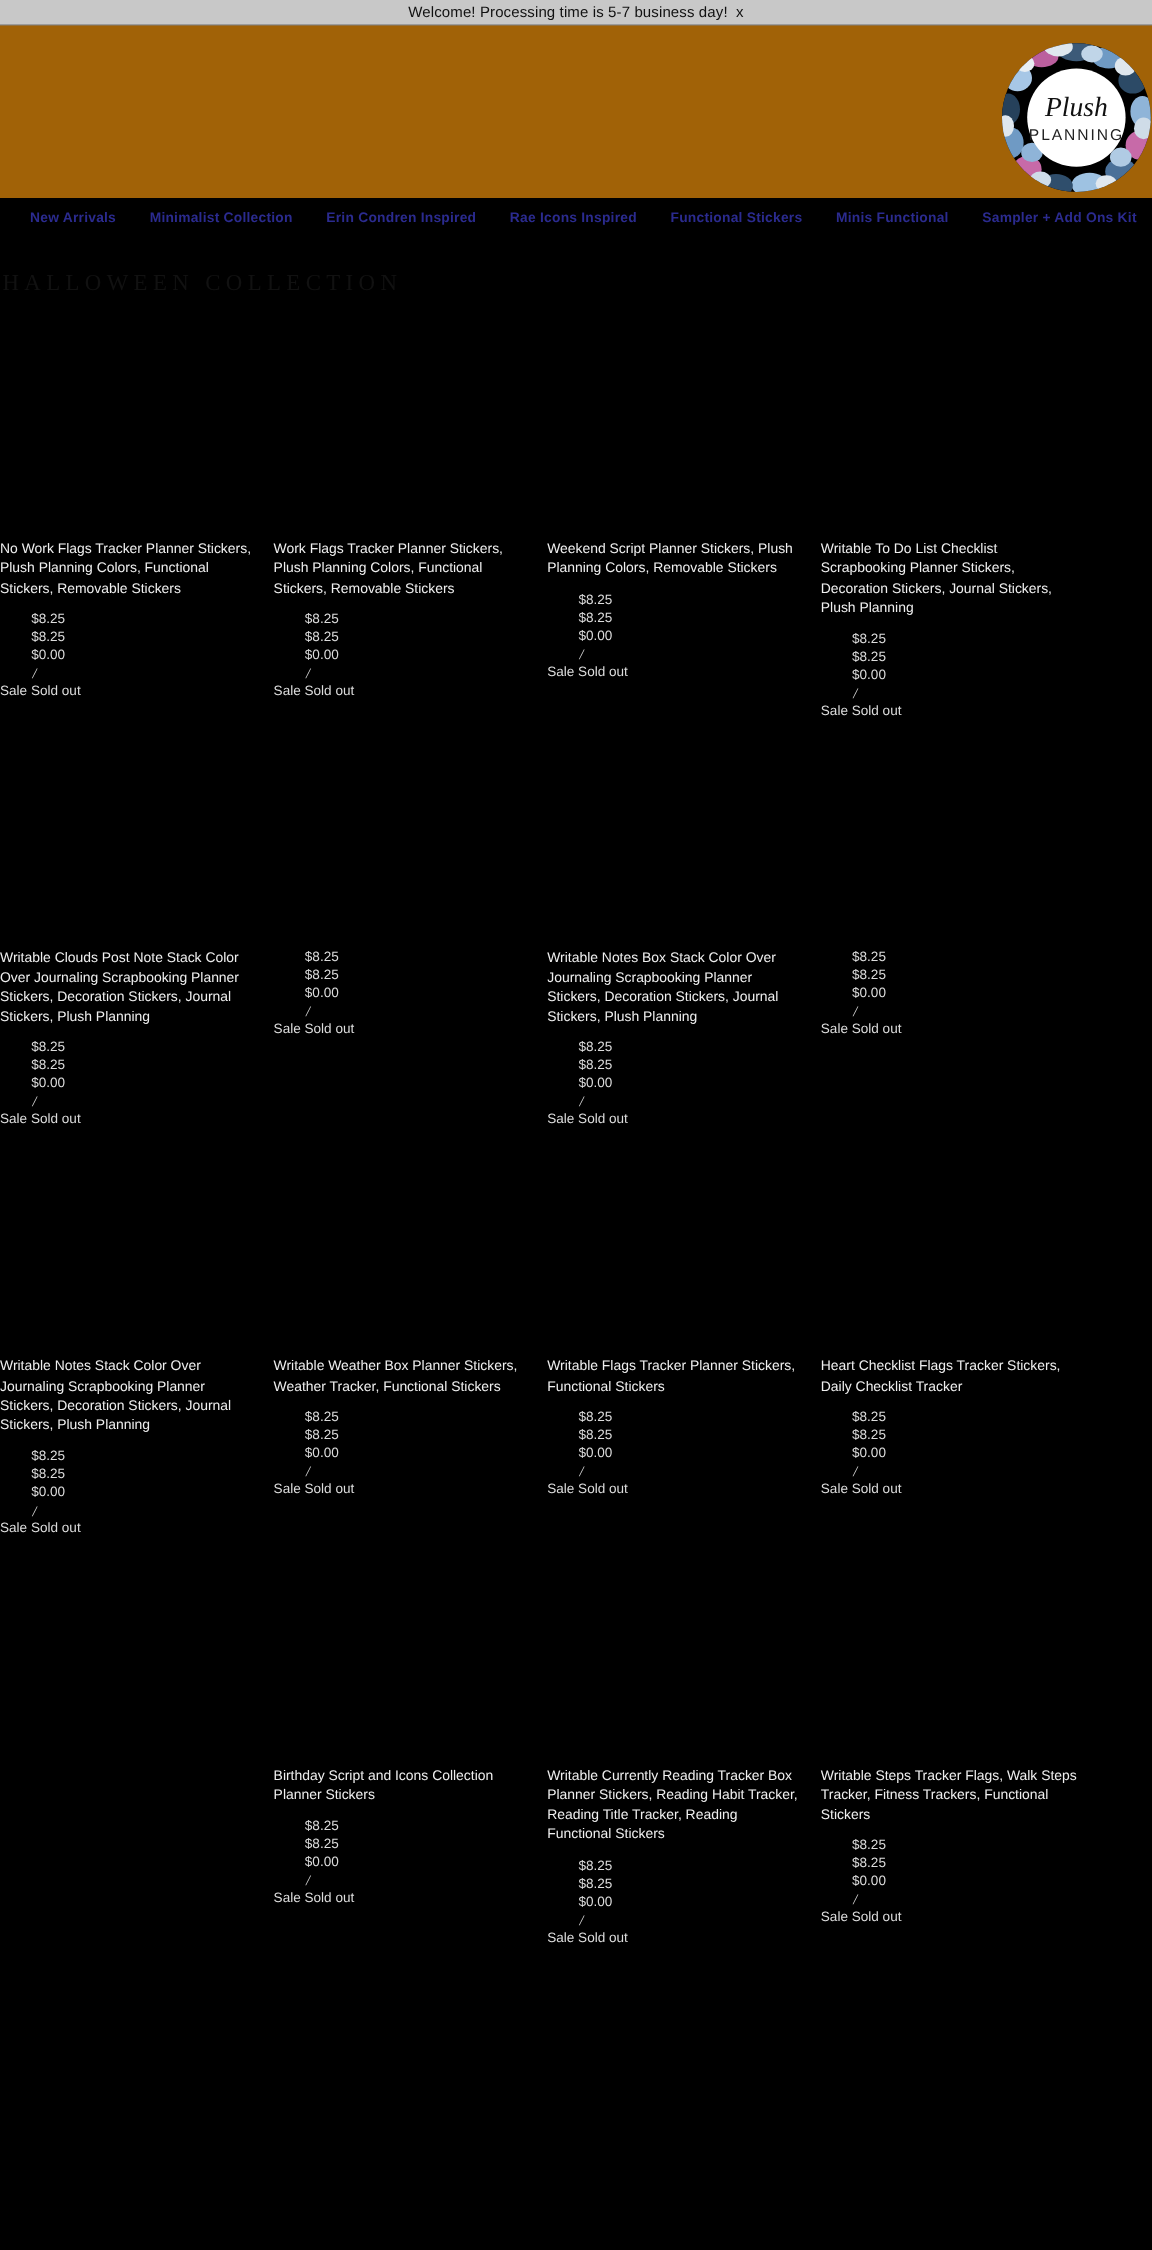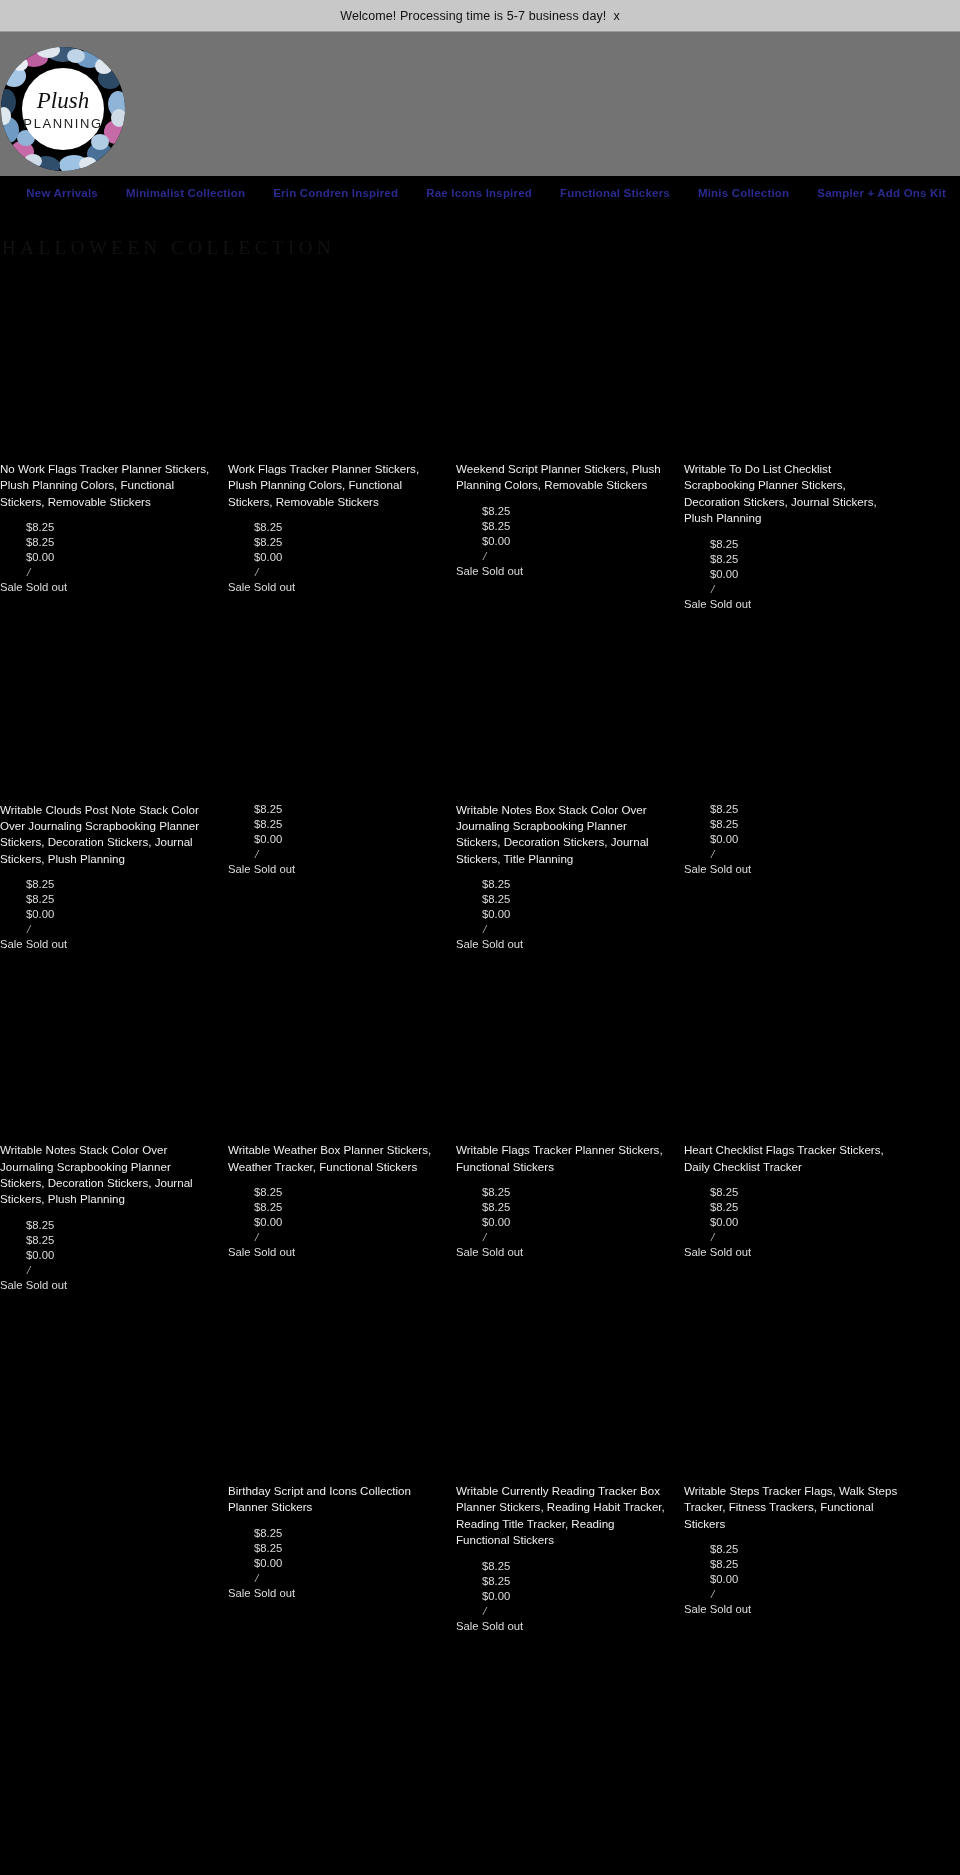--- a/index.html
+++ b/index.html
@@ -12,44 +12,44 @@
   body {
     font-family: "Liberation Sans", sans-serif;
     color: #ffffff;
     overflow-x: hidden;
   }
 
   
   .announcement-bar {
     background: #c8c8c8;
     color: #111111;
-    height: 32px;
+    height: 21px;
     display: flex;
     align-items: center;
     justify-content: center;
     font-size: 12.5px;
     letter-spacing: 0.1px;
     border-bottom: 1px solid #9b9b9b;
     position: relative;
   }
   .announcement-text { white-space: nowrap; }
   .announcement-close {
     margin-left: 7px;
     font-size: 12.5px;
     cursor: pointer;
     color: #111;
   }
 
   
   .site-header {
-    background: #737373;
+    background: #a16207;
     padding-top: 14px;
     padding-bottom: 4px;
     display: flex;
-    justify-content: flex-start;
+    justify-content: flex-end;
   }
   .logo-wrap {
     width: 126px;
     height: 126px;
     position: relative;
     display: block;
   }
   .logo-svg { display: block; width: 126px; height: 126px; }
 
   
@@ -202,21 +202,21 @@
 </header>
 
 <nav class="main-nav">
   <div class="nav-row row-1" id="nav-row-1">
       <a class="nav-item">Home</a>
       <a class="nav-item">New Arrivals</a>
       <a class="nav-item">Minimalist Collection</a>
       <a class="nav-item">Erin Condren Inspired</a>
       <a class="nav-item">Rae Icons Inspired</a>
       <a class="nav-item">Functional Stickers</a>
-      <a class="nav-item">Minis Collection</a>
+      <a class="nav-item">Minis Functional</a>
       <a class="nav-item">Sampler + Add Ons Kit</a>
       <a class="nav-item">Se</a>
     </div>
 </nav>
 
 <div class="collection-title-wrap">
   <h1 class="collection-title">HALLOWEEN COLLECTION</h1>
 </div>
 
 <main class="product-grid" id="product-grid">
@@ -293,21 +293,21 @@
           <span class="price-line">$8.25</span>
           <span class="price-line">$0.00</span>
           <span class="price-sep">/</span>
         </div>
         <span class="price-status">Sale Sold out</span>
       </div>
     </div>
     <div class="product-card">
       <div class="product-media"></div>
       <div class="product-info">
-        <a class="product-title">Writable Notes Box Stack Color Over Journaling Scrapbooking Planner Stickers, Decoration Stickers, Journal Stickers, Title Planning</a>
+        <a class="product-title">Writable Notes Box Stack Color Over Journaling Scrapbooking Planner Stickers, Decoration Stickers, Journal Stickers, Plush Planning</a>
         <div class="price-block">
           <span class="price-line">$8.25</span>
           <span class="price-line">$8.25</span>
           <span class="price-line">$0.00</span>
           <span class="price-sep">/</span>
         </div>
         <span class="price-status">Sale Sold out</span>
       </div>
     </div>
     <div class="product-card">

